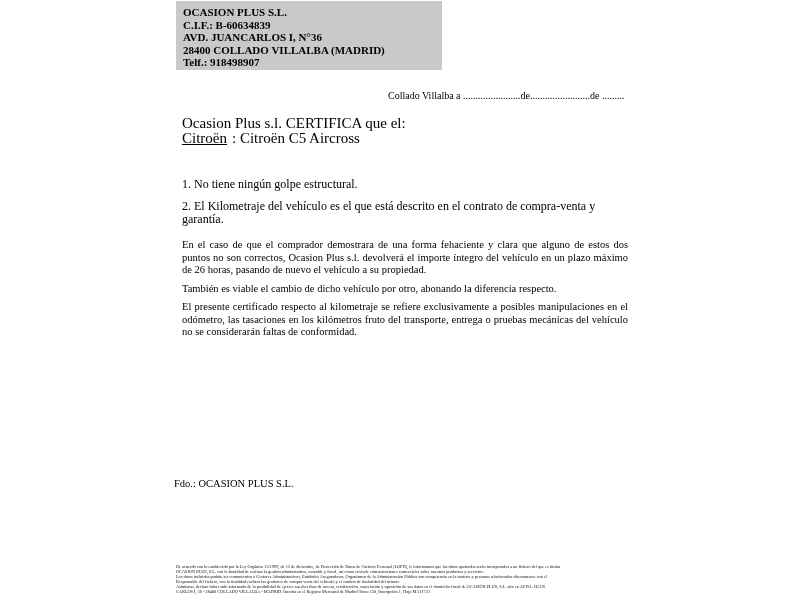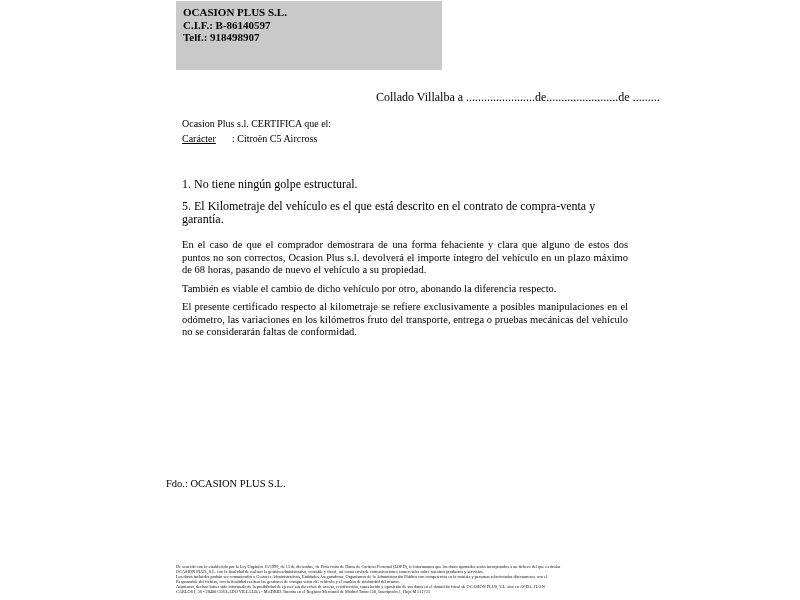--- a/index.html
+++ b/index.html
@@ -21,28 +21,28 @@
     padding: 5px 8px 0 7px;
     box-sizing: border-box;
   }
   .lh-line {
     font-size: 11px; font-weight: bold;
     line-height: 12.6px; white-space: nowrap;
   }
 
   
   .date-line {
-    position: absolute; left: 376px; top: 90px;
-    font-size: 12px; white-space: nowrap;
+    position: absolute; left: 388px; top: 90px;
+    font-size: 10px; white-space: nowrap;
   }
 
   
   .certify {
     position: absolute; left: 182px; top: 116px;
-    font-size: 10px; line-height: 15px;
+    font-size: 15px; line-height: 15px;
   }
   .data-row { white-space: nowrap; }
   .u-label { display: inline-block; width: 50px; text-decoration: underline; }
 
   
   .points {
     position: absolute; left: 182px; top: 178px;
     width: 450px; font-size: 12px; line-height: 13px;
   }
   .point { margin-bottom: 9px; }
@@ -50,62 +50,64 @@
   
   .paras {
     position: absolute; left: 182px; top: 239px;
     width: 446px; font-size: 10.5px; line-height: 12.5px;
     text-align: justify;
   }
   .paras p { margin: 0 0 6px 0; }
 
   
   .signature {
-    position: absolute; left: 166px; top: 478px;
+    position: absolute; left: 174px; top: 478px;
     font-size: 10.5px;
   }
 
   
   .legal {
     position: absolute; left: 176px; top: 564px;
     width: 460px;
     font-size: 4.3px; line-height: 5px;
     color: #111111;
   }
   .legal-line { white-space: nowrap; overflow: hidden; }
 </style>
 </head>
 <body>
 
 <div class="page">
 
   <div class="letterhead">
     <div class="lh-line">OCASION PLUS S.L.</div>
-    <div class="lh-line">C.I.F.: B-86140597</div>
+    <div class="lh-line">C.I.F.: B-60634839</div>
+    <div class="lh-line">AVD. JUANCARLOS I, N°36</div>
+    <div class="lh-line">28400 COLLADO VILLALBA (MADRID)</div>
     <div class="lh-line">Telf.: 918498907</div>
   </div>
 
   <div class="date-line">Collado Villalba a .......................de........................de .........</div>
 
   <div class="certify">
     <div>Ocasion Plus s.l. CERTIFICA que el:</div>
     <div class="data-row">
-      <span class="u-label">Carácter</span><span>:</span>&nbsp;<span>Citroën C5 Aircross</span>
+      <span class="u-label">Citroën</span><span>:</span>&nbsp;<span>Citroën C5 Aircross</span>
     </div>
   </div>
 
   <div class="points">
     <div class="point">1. No tiene ningún golpe estructural.</div>
-    <div class="point">5. El Kilometraje del vehículo es el que está descrito en el contrato de compra-venta y garantía.</div>
+    <div class="point">2. El Kilometraje del vehículo es el que está descrito en el contrato de compra-venta y garantía.</div>
   </div>
 
   <div class="paras">
-    <p>En el caso de que el comprador demostrara de una forma fehaciente y clara que alguno de estos dos puntos no son correctos, Ocasion Plus s.l. devolverá el importe íntegro del vehículo en un plazo máximo de 68 horas, pasando de nuevo el vehículo a su propiedad.</p>
+    <p>En el caso de que el comprador demostrara de una forma fehaciente y clara que alguno de estos dos puntos no son correctos, Ocasion Plus s.l. devolverá el importe íntegro del vehículo en un plazo máximo de 26 horas, pasando de nuevo el vehículo a su propiedad.</p>
     <p>También es viable el cambio de dicho vehículo por otro, abonando la diferencia respecto.</p>
-    <p>El presente certificado respecto al kilometraje se refiere exclusivamente a posibles manipulaciones en el odómetro, las variaciones en los kilómetros fruto del transporte, entrega o pruebas mecánicas del vehículo no se considerarán faltas de conformidad.</p>
+    <p>El presente certificado respecto al kilometraje se refiere exclusivamente a posibles manipulaciones en el odómetro, las tasaciones en los kilómetros fruto del transporte, entrega o pruebas mecánicas del vehículo no se considerarán faltas de conformidad.</p>
   </div>
 
   <div class="signature">Fdo.: OCASION PLUS S.L.</div>
 
   <div class="legal">
     <div class="legal-line">De acuerdo con lo establecido por la Ley Orgánica 15/1999, de 13 de diciembre, de Protección de Datos de Carácter Personal (LOPD), le informamos que los datos aportados serán incorporados a un fichero del que es titular</div>
     <div class="legal-line">OCASION PLUS, S.L. con la finalidad de realizar la gestión administrativa, contable y fiscal, así como enviarle comunicaciones comerciales sobre nuestros productos y servicios.</div>
     <div class="legal-line">Los datos incluidos podrán ser comunicados a Gestores Administrativos, Entidades Aseguradoras, Organismos de la Administración Pública con competencia en la materia y personas relacionadas directamente con el</div>
     <div class="legal-line">Responsable del fichero, con la finalidad realizar las gestiones de compra venta del vehículo y el cambio de titularidad del mismo.</div>
     <div class="legal-line">Asimismo, declaro haber sido informado de la posibilidad de ejercer sus derechos de acceso, rectificación, cancelación y oposición de sus datos en el domicilio fiscal de OCASIÓN PLUS, S.L. sito en AVDA. JUAN</div>

